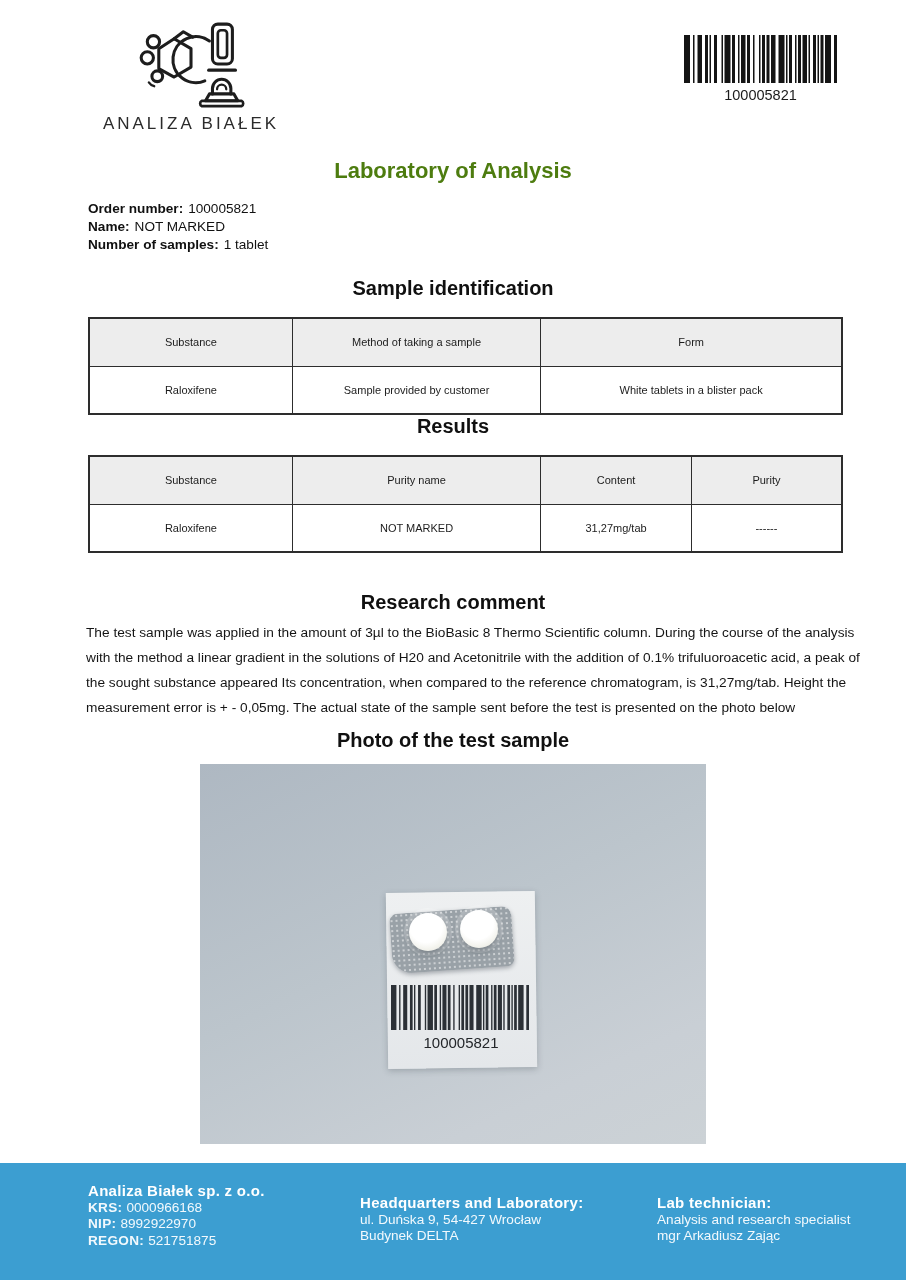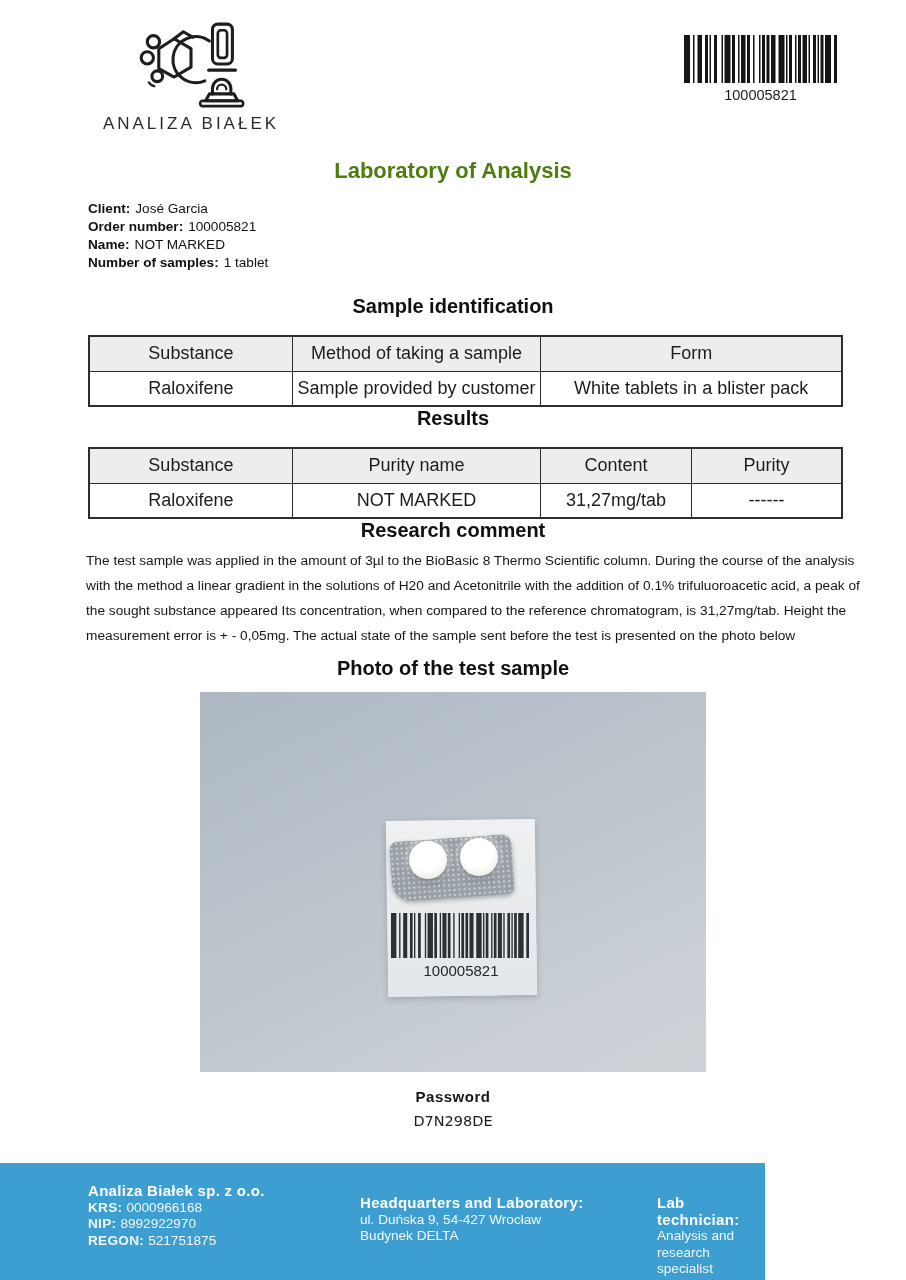--- a/index.html
+++ b/index.html
@@ -31,28 +31,28 @@
   
   .info { display:flex; margin:17px 0 0 88px; font-size:13.6px; }
   .info-col { display:flex; flex-direction:column; gap:3px; }
   .info-col.left { width:377px; }
   .info-row .lbl { font-weight:700; margin-right:5px; }
 
   
   .tbl { width:755px; margin:17px 0 0 88px; border-collapse:collapse; table-layout:fixed; }
   .tbl th, .tbl td {
     border:1.6px solid #2d2d2d;
-    height:35px; text-align:center; vertical-align:middle;
-    font-size:18px; font-weight:400; color:#1c1c1c;
+    height:48px; text-align:center; vertical-align:middle;
+    font-size:11px; font-weight:400; color:#1c1c1c;
   }
   .tbl th { background:#ededed; }
   .tbl { border:2px solid #2d2d2d; }
   .mt-ident { margin-top:25px; }
   .mt-results { }
-  .mt-comment { }
+  .mt-comment { margin-top:38px; }
   .mt-photo-h { margin-top:9px; }
 
   
   .comment {
     margin:6px 46px 0 86px;
     font-size:13.7px; line-height:25px; color:#151515;
   }
 
   
   .photo {
@@ -86,21 +86,21 @@
   .photo-barcode svg { width:138px; height:45px; fill:#2b3036; }
   .photo-barcode .num { margin-top:4px; font-size:15px; color:#23262a; }
 
   
   .password { margin-top:16px; text-align:center; }
   .password .p-lbl { font-size:15px; font-weight:700; letter-spacing:.5px; color:#161616; }
   .password .p-val { margin-top:8px; font-size:14.5px; color:#1c1c1c; font-family:"DejaVu Sans", sans-serif; }
 
   
   .footer {
-    position:absolute; left:0; bottom:0; width:765px; height:117px;
+    position:absolute; left:0; bottom:0; width:906px; height:117px;
     background:#3c9ed1; color:#ffffff;
     display:flex; padding:20px 0 0 88px;
     font-size:13.6px; line-height:16.5px;
   }
   .f-col1 { width:272px; }
   .f-col2 { width:297px; padding-top:12px; }
   .f-col3 { flex:1; padding-top:12px; }
   .f-title { font-weight:700; font-size:15px; letter-spacing:.3px; }
   .f-row .lbl { font-weight:700; margin-right:4px; letter-spacing:.3px; }
   .f-line, .f-row { color:#f2f9fd; }
@@ -164,21 +164,20 @@
           <rect x="117.65" y="0" width="2.35" height="40"></rect>
         </svg>
       <div class="barcode-num">100005821</div>
     </div>
   </div>
 
   <h1 class="doc-title">Laboratory of Analysis</h1>
 
   <div class="info">
     <div class="info-col left">
-      <div class="info-row"><span class="lbl">Client:</span><span>José Garcia</span></div>
       <div class="info-row"><span class="lbl">Order number:</span><span>100005821</span></div>
       <div class="info-row"><span class="lbl">Name:</span><span>NOT MARKED</span></div>
       <div class="info-row"><span class="lbl">Number of samples:</span><span>1 tablet</span></div>
     </div>
   </div>
 
   <h2 class="section mt-ident">Sample identification</h2>
 
   <table class="tbl">
     <colgroup>

